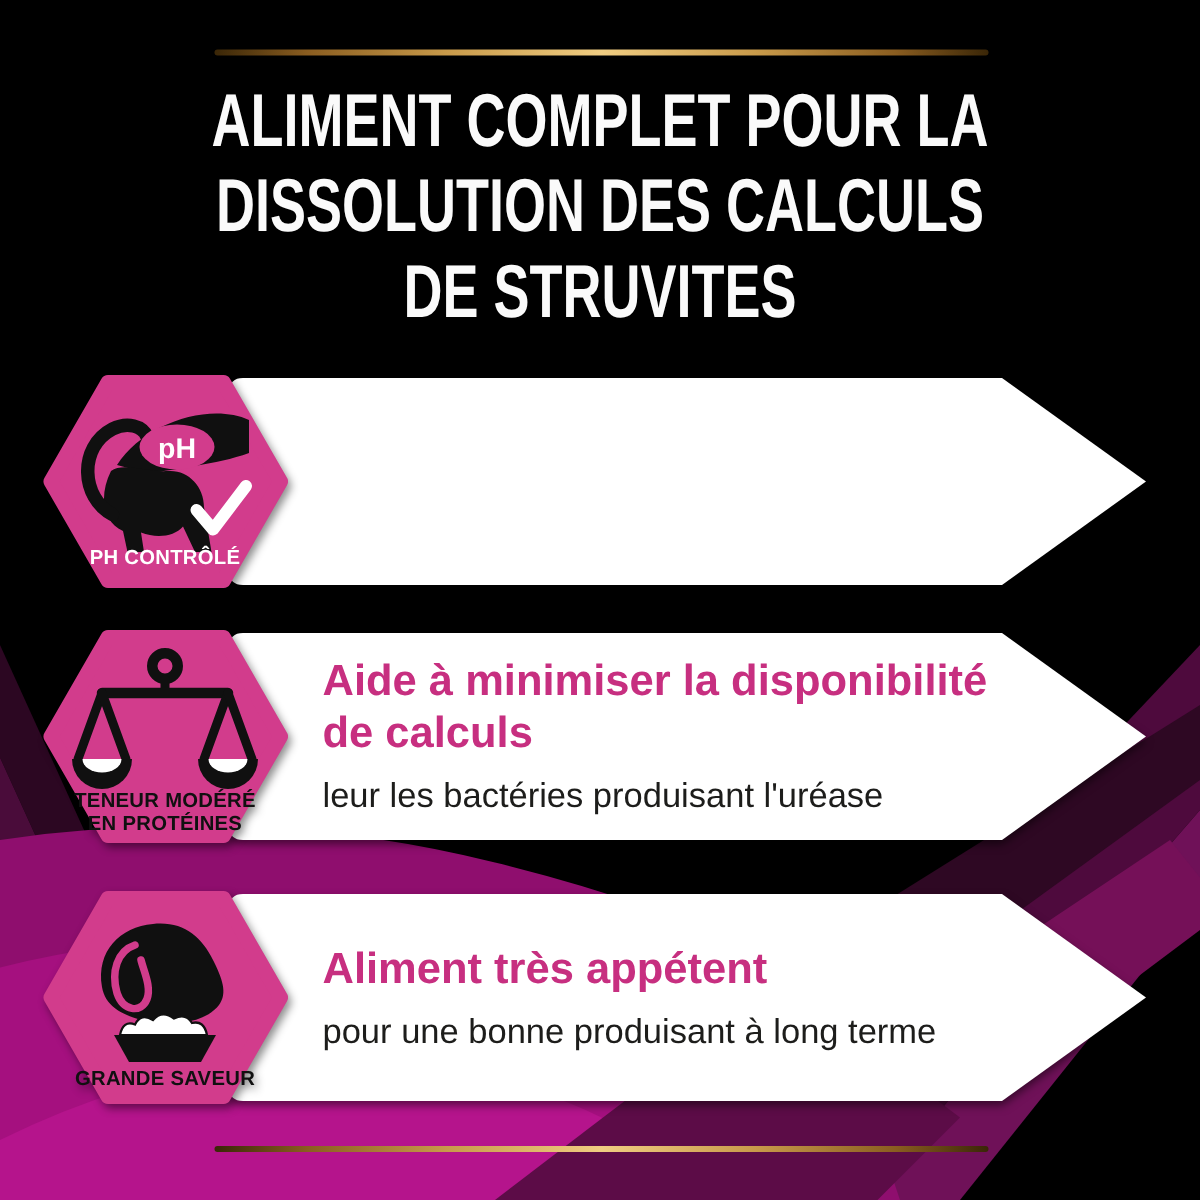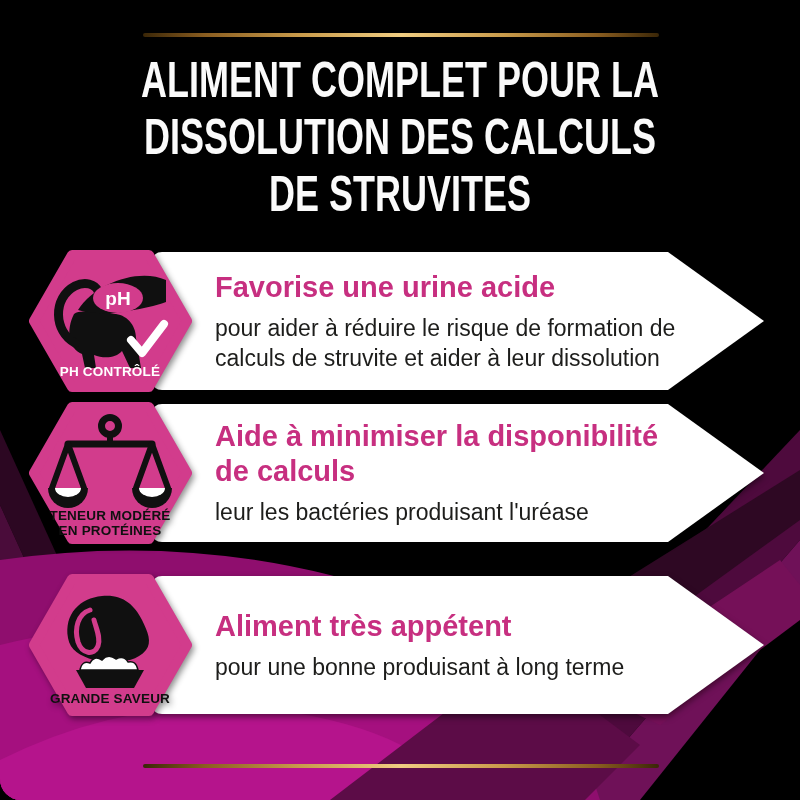--- a/index.html
+++ b/index.html
@@ -1,28 +1,28 @@
 <!DOCTYPE html>
 <html><head>
 <meta charset="utf-8">
 <style>
   html,body{margin:0;padding:0;background:#000;}
   .canvas{position:relative;width:800px;height:800px;background:#000;overflow:hidden;
-          font-family:"Liberation Sans",sans-serif;border-radius:21px;}
+          font-family:"Liberation Sans",sans-serif;}
   svg{display:block;}
   .bg{position:absolute;left:0;top:0;z-index:0;}
   .gold-line{position:absolute;left:143px;width:516px;height:4px;z-index:2;border-radius:2px;
     background:linear-gradient(90deg,#3a2607 0%,#8a5d20 12%,#c89a4a 30%,#f0cd82 50%,#c89a4a 70%,#8a5d20 88%,#3a2607 100%);}
   .gold-top{top:33px;}
   .gold-bottom{top:764px;}
   .title{position:absolute;top:52px;left:0;right:0;z-index:3;text-align:center;color:#fafafa;
          font-weight:bold;font-size:50px;line-height:57px;transform:scaleX(.72);transform-origin:center top;}
   .title div{white-space:nowrap;}
   .row{position:absolute;left:28px;width:760px;height:146px;z-index:4;}
-  .row-1{top:248px;} .row-2{top:400px;} .row-3{top:572px;}
+  .row-1{top:248px;} .row-2{top:418px;} .row-3{top:592px;}
   .banner{position:absolute;left:120px;top:0;filter:drop-shadow(0 3px 3px rgba(0,0,0,.5));}
   .hex{position:absolute;left:0;top:0;filter:drop-shadow(2px 3px 3px rgba(0,0,0,.45));}
   .rtext{position:absolute;left:187px;top:0;bottom:0;display:flex;flex-direction:column;justify-content:center;}
   .h-line{font-size:29px;font-weight:bold;color:#c72f80;line-height:35px;white-space:nowrap;}
   .b-line{font-size:23px;color:#1d1d1b;line-height:30px;white-space:nowrap;}
   .b-first{margin-top:8px;}
   .hex-label{font-weight:bold;letter-spacing:.2px;}
 </style>
 </head>
 <body>
@@ -55,25 +55,20 @@
   <div class="title">
     <div>ALIMENT COMPLET POUR LA</div>
     <div>DISSOLUTION DES CALCULS</div>
     <div>DE STRUVITES</div>
   </div>
 
   <div class="row row-1">
     <svg class="banner" width="620" height="146" viewBox="0 0 620 146">
       <path d="M14,4 H520 L616,73 L520,142 H14 Q5,142 5,133 V13 Q5,4 14,4 Z" fill="#ffffff"></path>
     </svg>
-    <div class="rtext">
-      <div class="h-line">Favorise une urine acide</div>
-      <div class="b-line b-first">pour aider à réduire le risque de formation de</div>
-      <div class="b-line">calculs de struvite et aider à leur dissolution</div>
-    </div>
     <svg class="hex" width="165" height="146" viewBox="0 0 165 146">
       <polygon points="6,73 44,7 121,7 159,73 121,139 44,139" fill="#d23c8c" stroke="#d23c8c" stroke-width="10" stroke-linejoin="round"></polygon>
       <g>
         <path d="M50,62 C68,34 112,20 138,32 L138,54 C116,62 88,64 72,68 Z" fill="#101010"></path>
         <path d="M46,66 C38,82 40,100 54,106 L57,120 L68,120 L66,107 C76,111 88,110 94,103 L102,120 L113,120 L108,90 C108,76 97,65 84,66 C70,67 54,60 46,66 Z" fill="#101010"></path>
         <path d="M47,95 C26,84 24,50 47,38 C57,33 67,36 70,43" stroke="#101010" stroke-width="9" fill="none" stroke-linecap="round"></path>
         <ellipse cx="90" cy="50" rx="25" ry="15" fill="#d23c8c"></ellipse>
         <text x="90" y="57" font-size="19" font-weight="bold" fill="#ffffff" text-anchor="middle">pH</text>
         <path d="M103,92 L114,105 L136,76" stroke="#ffffff" stroke-width="8" fill="none" stroke-linecap="round" stroke-linejoin="round"></path>
       </g>

